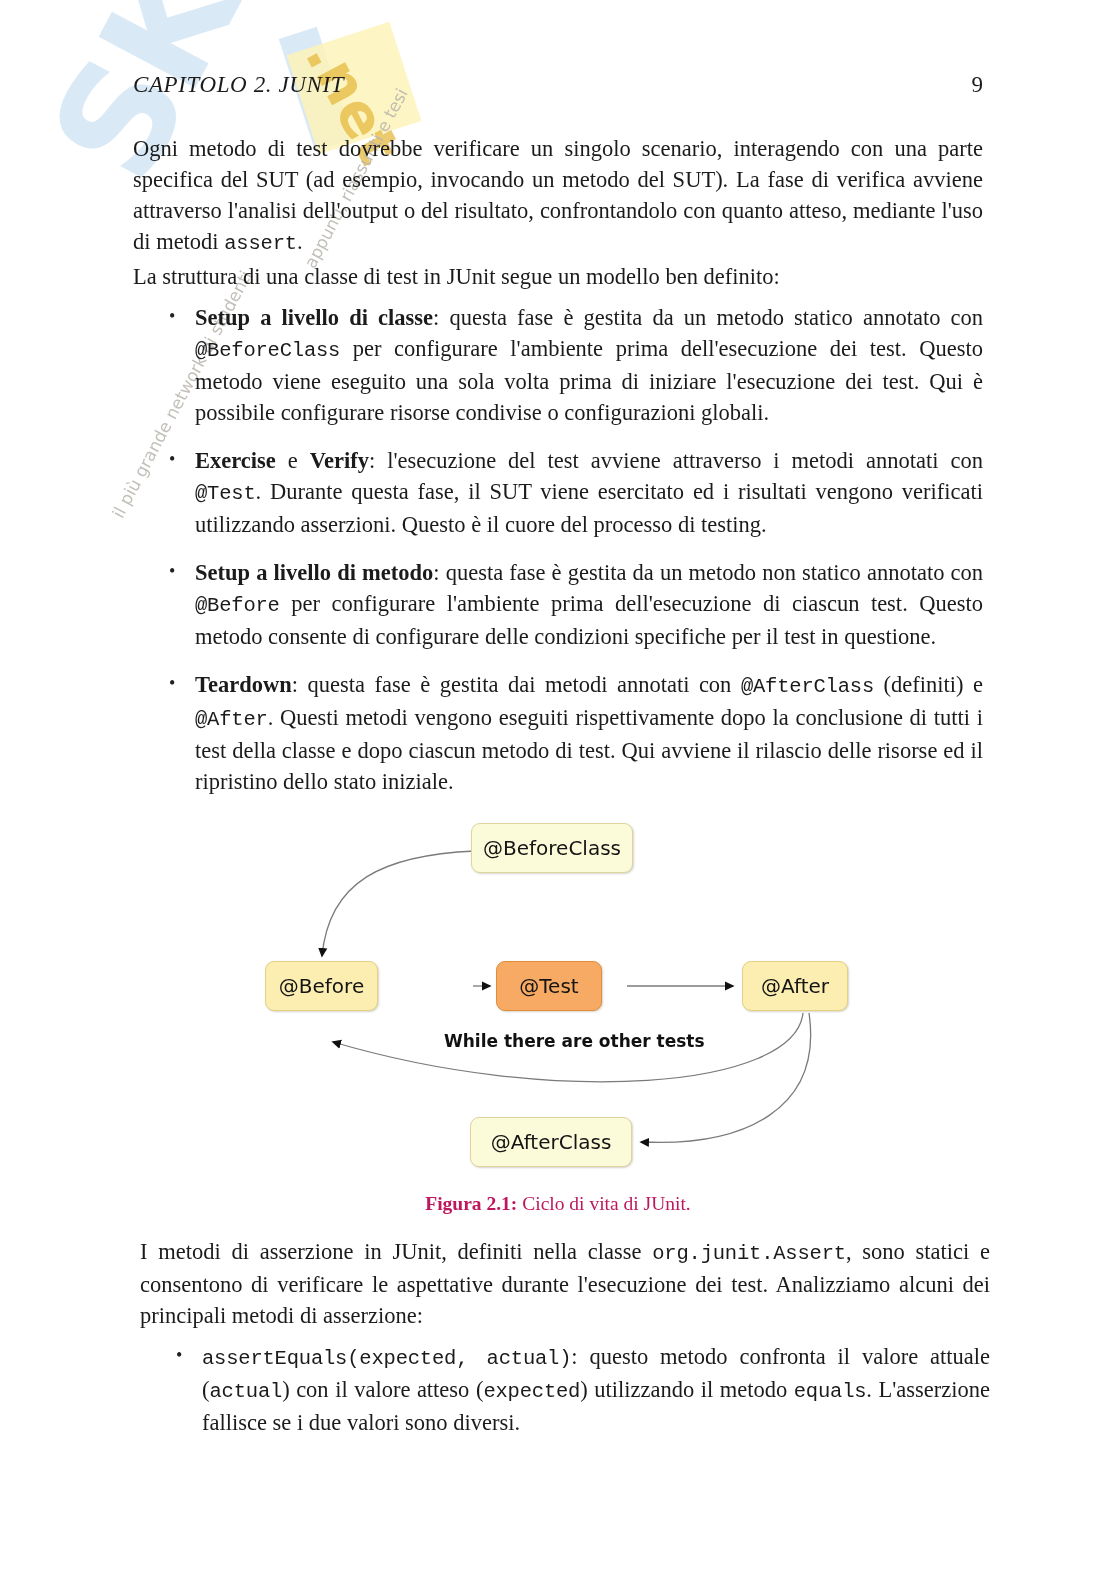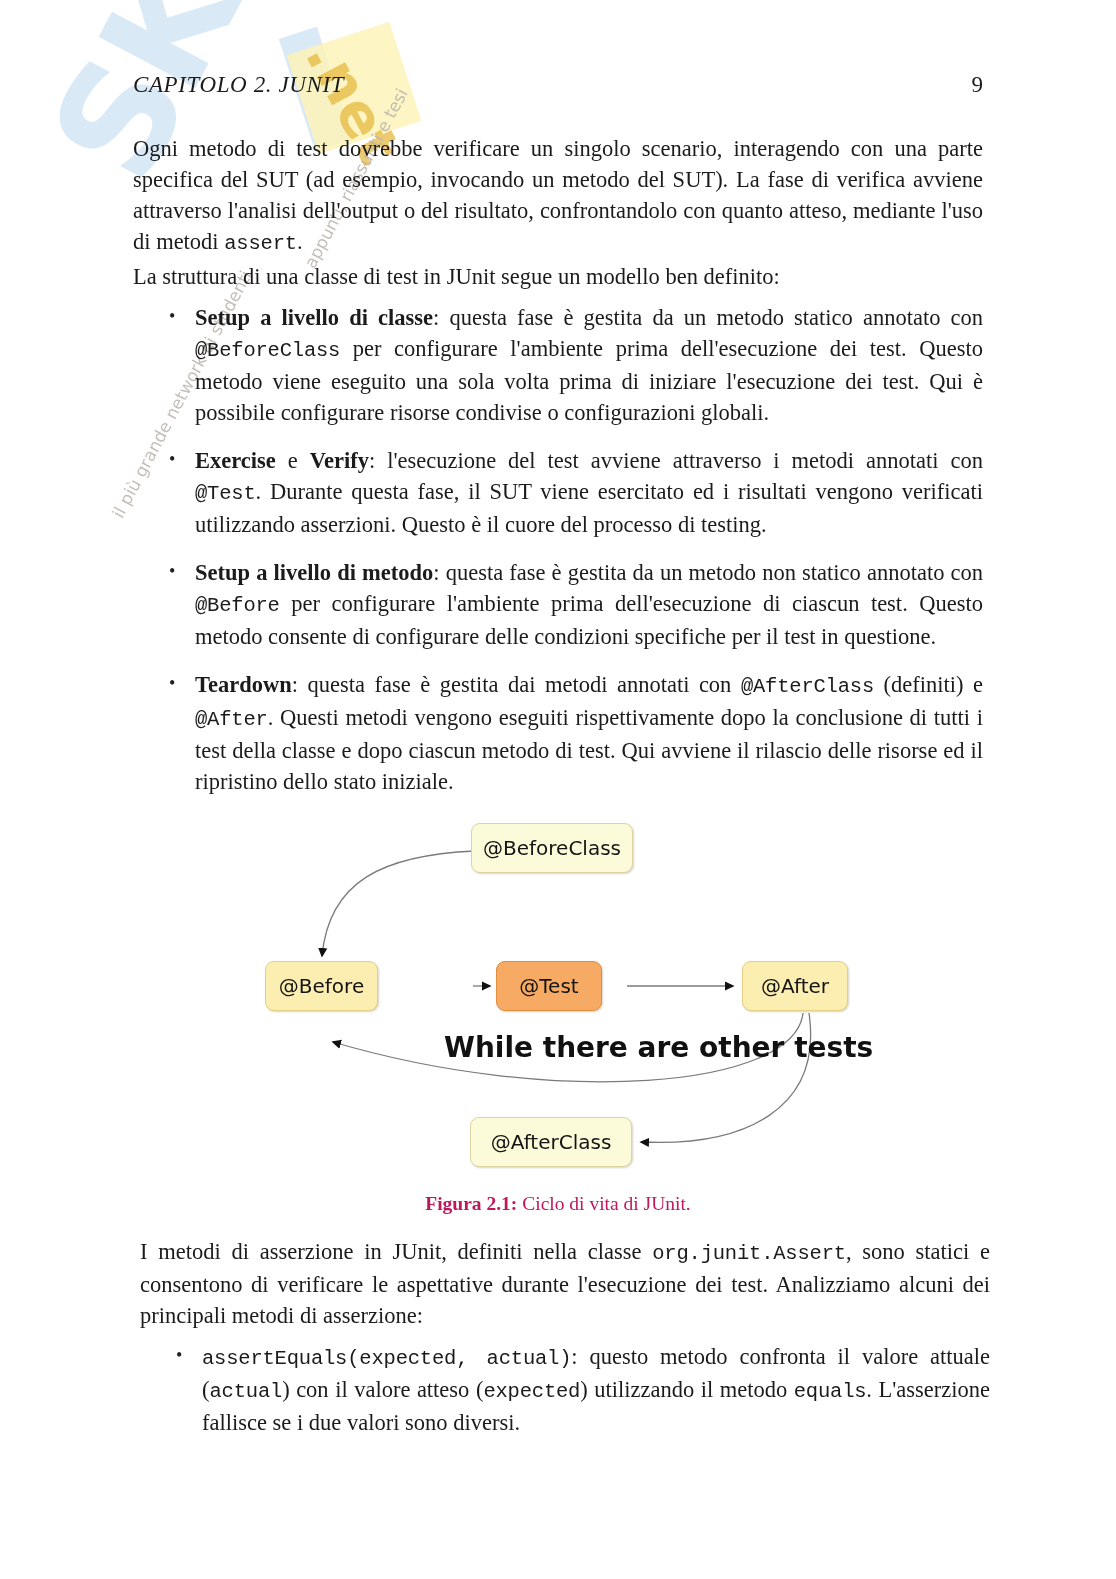--- a/index.html
+++ b/index.html
@@ -188,21 +188,21 @@
     box-shadow: 1px 1px 2px rgba(120,110,80,.30);
   }
   .node.pale   { background: #fcfbd9; border-color: #ded4a1; }
   .node.yellow { background: #fbeeb0; border-color: #e3d083; }
   .node.orange { background: #f6aa63; border-color: #e08e3c; }
 
   .loop-label {
     position: absolute;
     font-family: "DejaVu Sans", sans-serif;
     font-weight: bold;
-    font-size: 28px;
+    font-size: 17px;
     color: #111;
     white-space: nowrap;
   }
 
   figcaption.fig-caption {
     margin-top: 4px;
     text-align: center;
     font-size: 19.5px;
     color: #be185d;
   }

